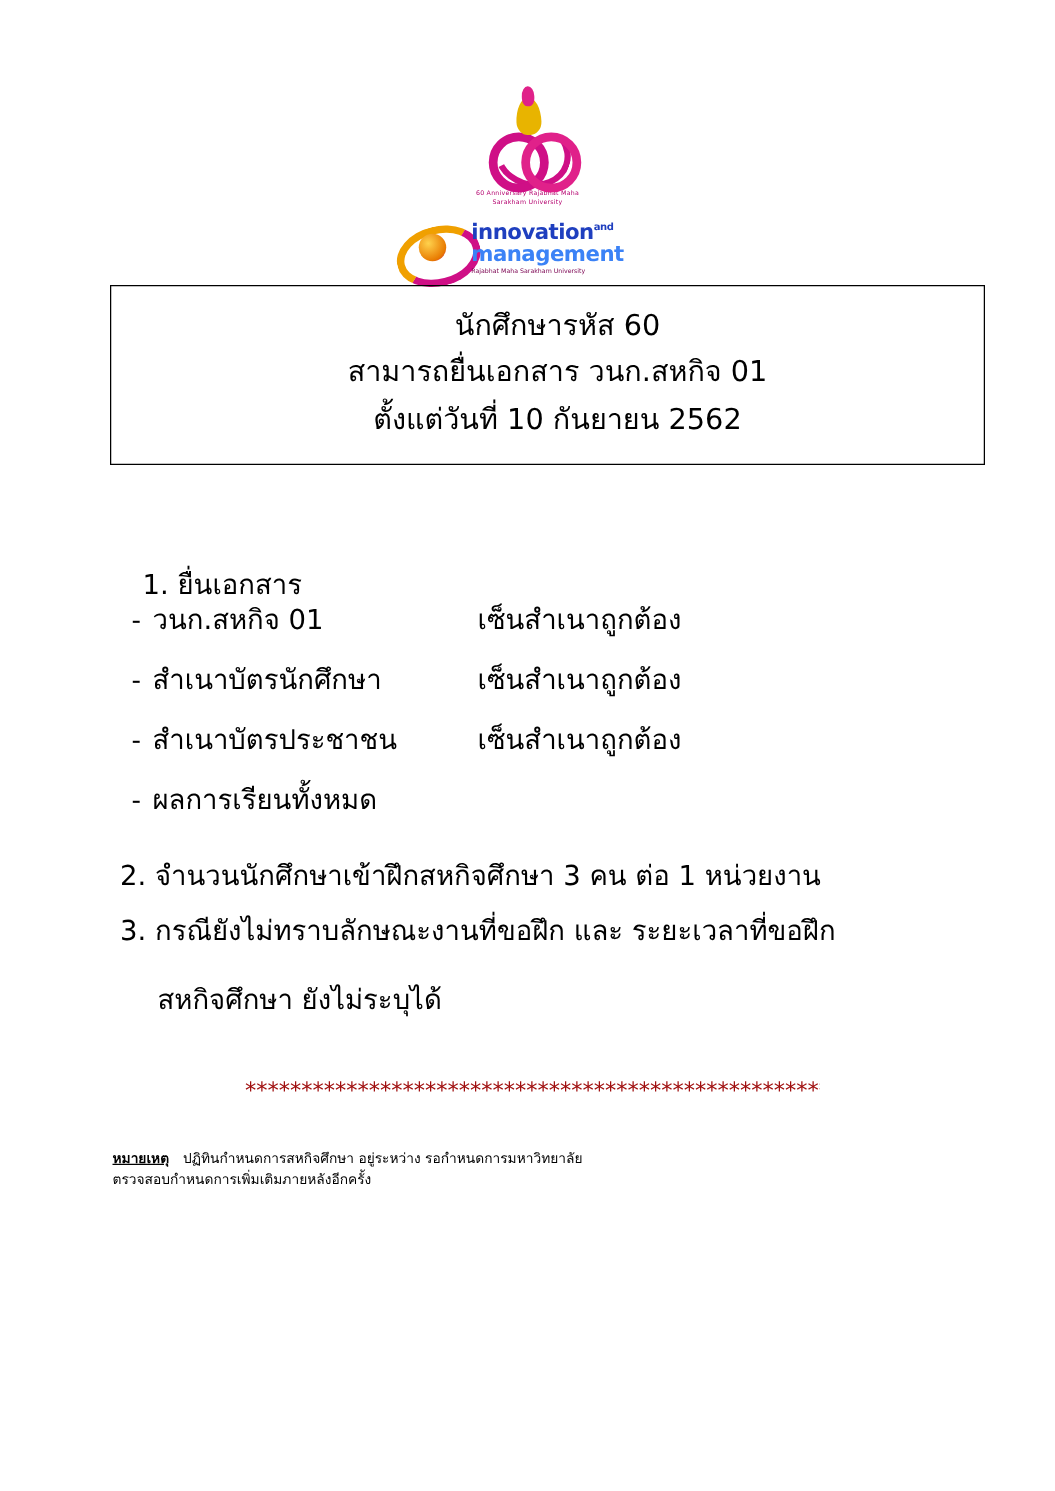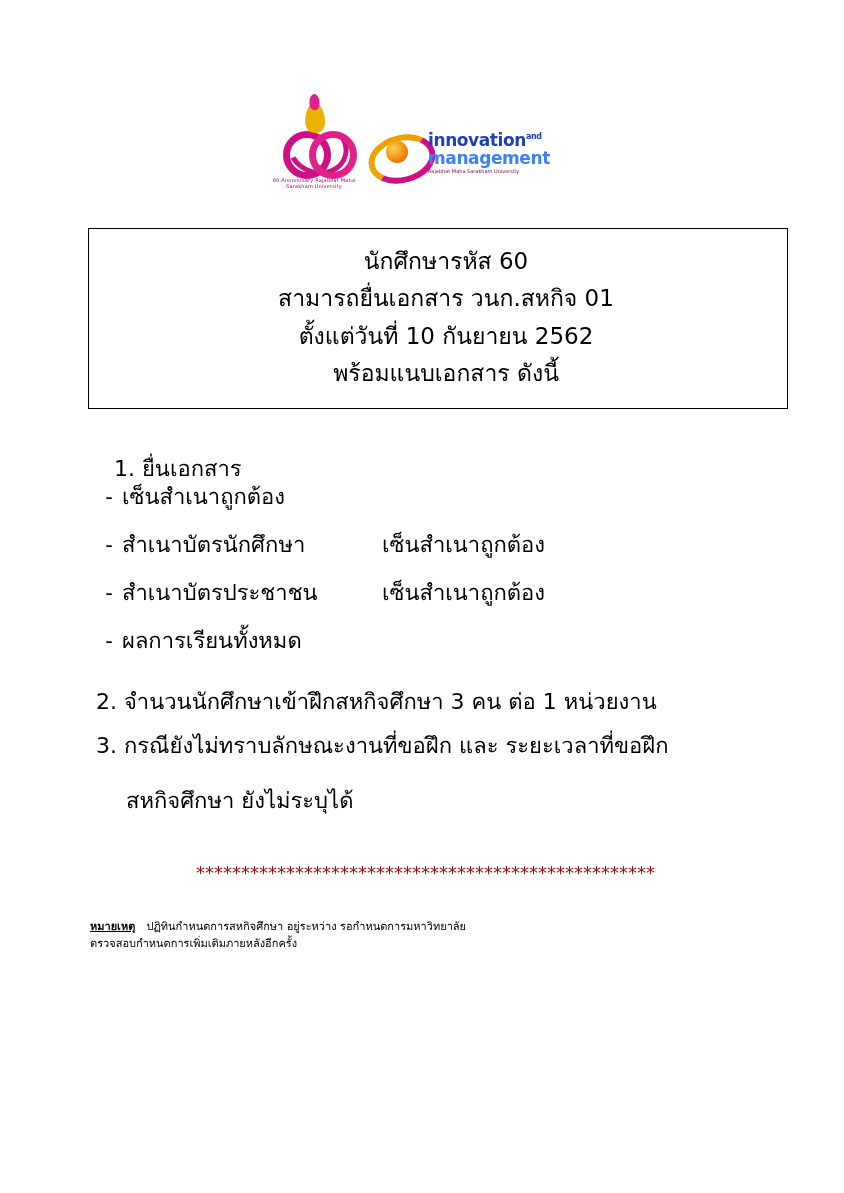--- a/index.html
+++ b/index.html
@@ -27,20 +27,21 @@
   .logo-band {
     position: absolute;
     top: 100px;
     left: 0;
     width: 844px;
     height: 105px;
     display: flex;
     align-items: center;
     justify-content: center;
     gap: 6px;
+    flex-direction: column;
   }
 
   .logo-left {
     position: relative;
     width: 96px;
     height: 100px;
     display: flex;
     flex-direction: column;
     align-items: center;
     justify-content: flex-start;
@@ -290,29 +291,29 @@
         <div class="w2">management</div>
         <div class="tiny">Rajabhat Maha Sarakham University</div>
       </div>
     </div>
   </div>
 
   <div class="title-box">
     <div class="line">นักศึกษารหัส 60</div>
     <div class="line">สามารถยื่นเอกสาร วนก.สหกิจ 01</div>
     <div class="line">ตั้งแต่วันที่  10 กันยายน 2562</div>
-    <div class="line">พร้อมแนบเอกสาร ดังนี้</div>
   </div>
 
   <div class="body">
     <div class="item-1">1. ยื่นเอกสาร</div>
 
     <ul class="sub-list">
       <li class="sub-row">
         <span class="dash">-</span>
+        <span class="label">วนก.สหกิจ 01</span>
         <span class="note">เซ็นสำเนาถูกต้อง</span>
       </li>
       <li class="sub-row">
         <span class="dash">-</span>
         <span class="label">สำเนาบัตรนักศึกษา</span>
         <span class="note">เซ็นสำเนาถูกต้อง</span>
       </li>
       <li class="sub-row">
         <span class="dash">-</span>
         <span class="label">สำเนาบัตรประชาชน</span>

